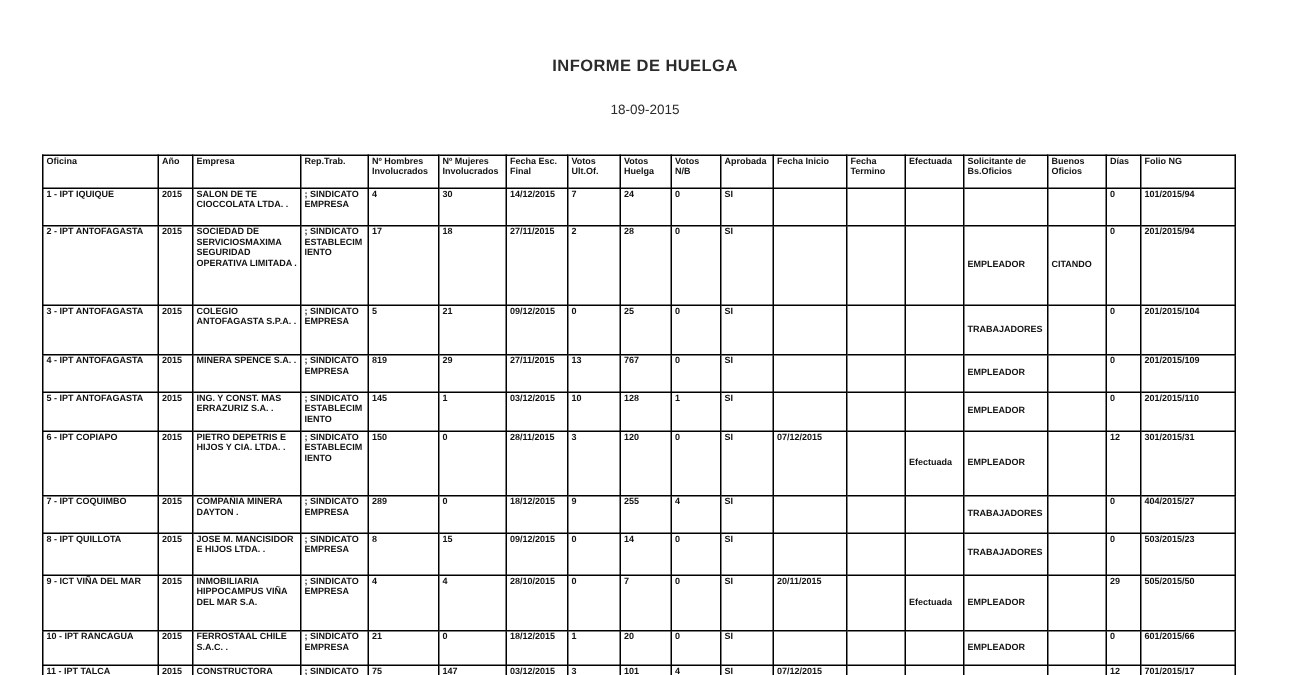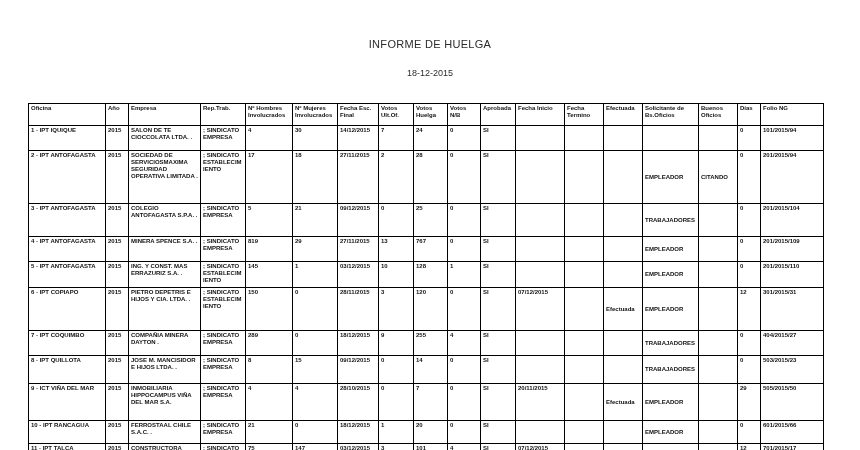--- a/index.html
+++ b/index.html
@@ -8,21 +8,21 @@
     position:relative;font-family:"Liberation Sans",sans-serif;color:#1a1a1a;
   }
   
   .logo{position:absolute;left:115px;top:2px;display:flex;align-items:flex-start;}
   .logo-blue{width:33px;height:16px;}
   .logo-red{width:54px;height:17px;display:flex;align-items:flex-end;justify-content:center;}
   .logo-red span{color:#fff;font-size:4.5px;line-height:1.4;font-weight:bold;white-space:nowrap;}
   
   .report-title{
     position:absolute;top:38px;left:0;width:860px;text-align:center;
-    font-size:11px;font-weight:normal;color:#2b2b2b;letter-spacing:.3px;
+    font-size:11px;font-weight:bold;color:#2b2b2b;letter-spacing:.3px;
   }
   .report-date{
     position:absolute;top:68px;left:0;width:860px;text-align:center;
     font-size:9px;color:#2b2b2b;
   }
   
   table.report{
     position:absolute;left:28px;top:103px;width:795px;
     border-collapse:collapse;table-layout:fixed;
   }
@@ -41,21 +41,21 @@
 <body>
 
 <div class="logo">
   <div class="logo-blue"></div>
   <div class="logo-red">
     <span>Gobierno de Chile</span>
   </div>
 </div>
 
 <div class="report-title">INFORME DE HUELGA</div>
-<div class="report-date">18-12-2015</div>
+<div class="report-date">18-09-2015</div>
 
 <table class="report">
   <colgroup>
       <col style="width: 77px;">
       <col style="width: 23px;">
       <col style="width: 72px;">
       <col style="width: 45px;">
       <col style="width: 47px;">
       <col style="width: 45px;">
       <col style="width: 41px;">

